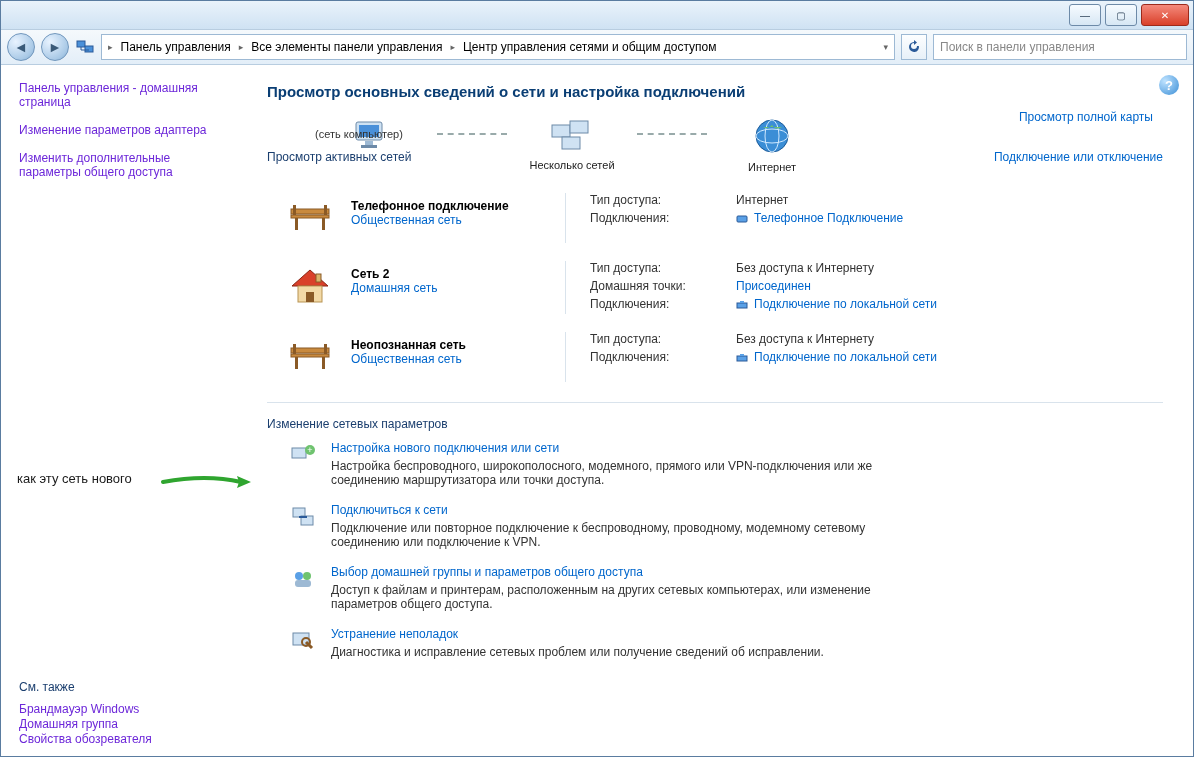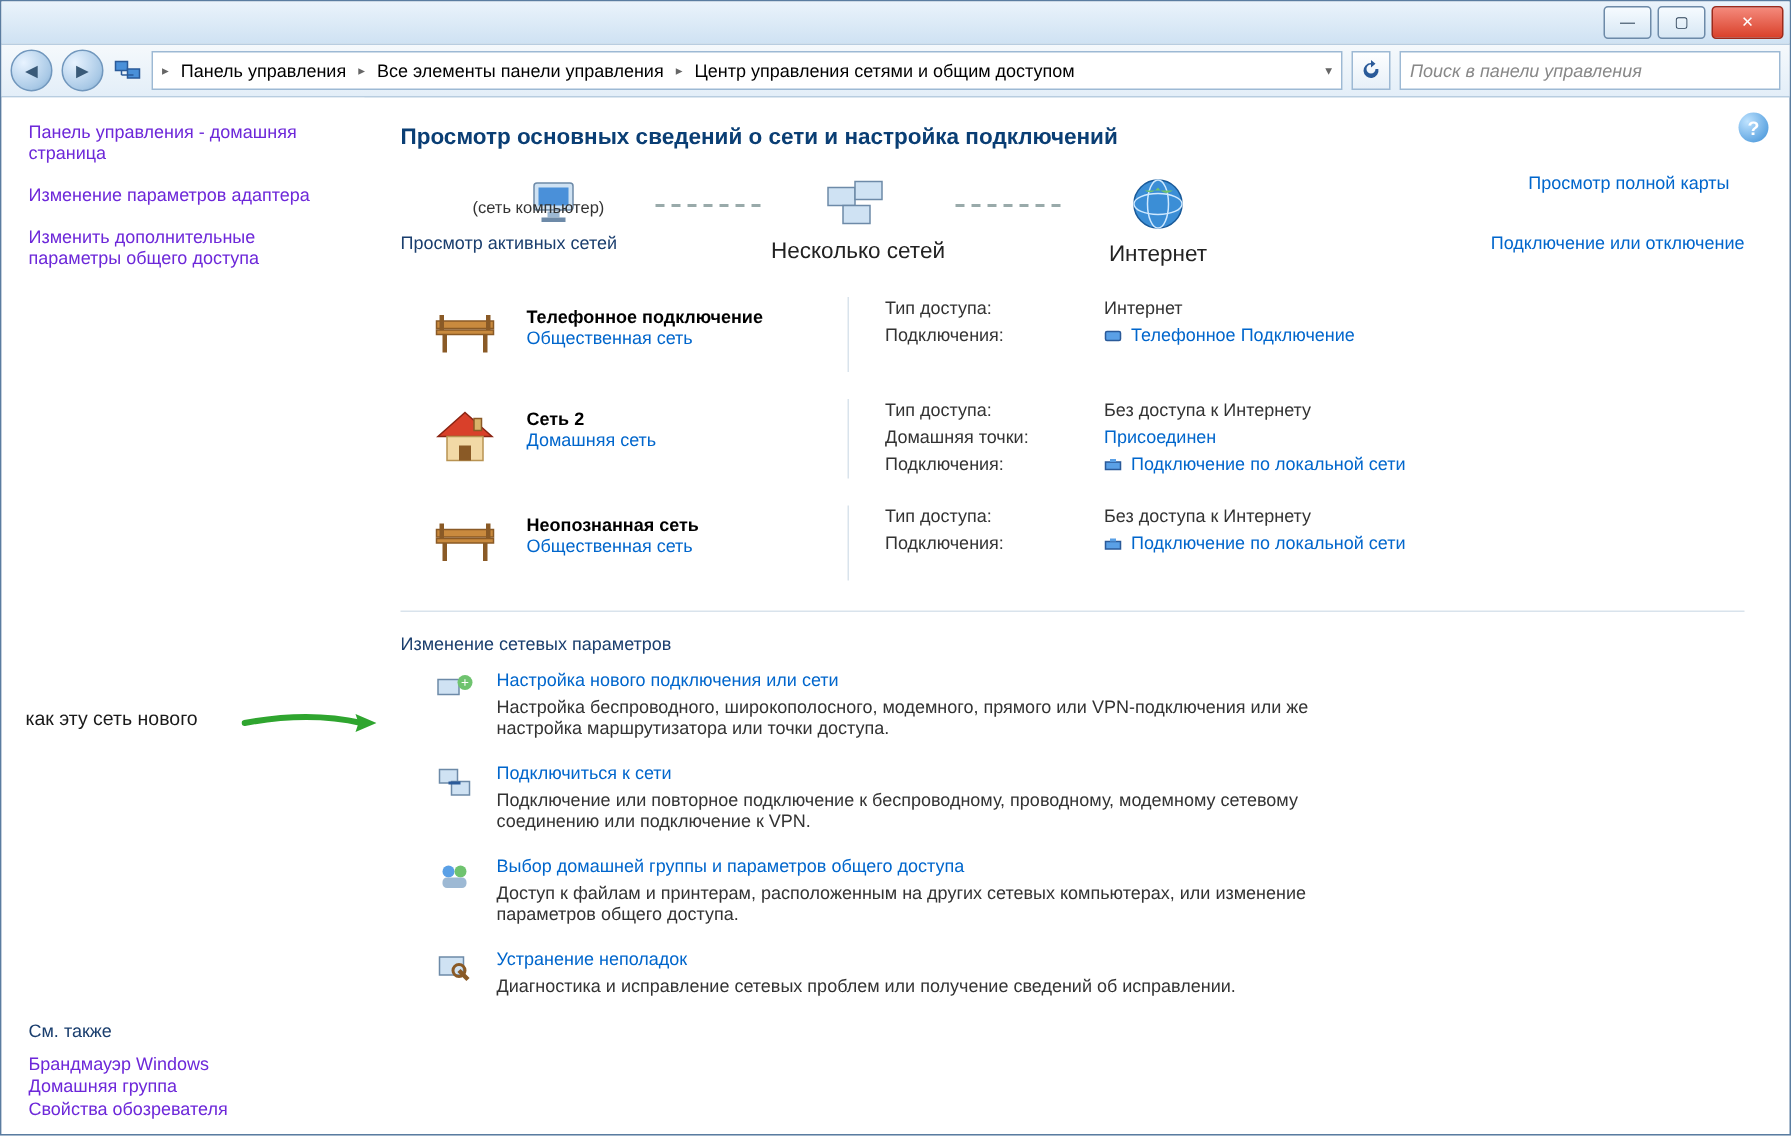--- a/index.html
+++ b/index.html
@@ -8,32 +8,32 @@
 .titlebar{height:28px;background:linear-gradient(#eaf3fb,#cfe2f3);border-bottom:1px solid #b8cde0;display:flex;align-items:center;justify-content:flex-end;padding:0 4px;gap:4px}
 .winbtn{width:30px;height:20px;border:1px solid #6d8aa8;border-radius:3px;display:flex;align-items:center;justify-content:center;font-size:10px;color:#2a3f55;background:linear-gradient(#f6fbff,#d7e7f4);cursor:pointer}
 .winbtn.close{background:linear-gradient(#f48a7c,#d9402a);border-color:#9c2a1b;color:#fff;width:46px}
 .navbar{height:34px;display:flex;align-items:center;background:linear-gradient(#f5f9fc,#e3eef8);border-bottom:1px solid #b8cde0;padding:0 6px;gap:6px}
 .navbtn{width:26px;height:26px;border-radius:50%;background:radial-gradient(circle at 30% 30%,#e8f3ff,#a9c9e6 70%,#7aa5cb);border:1px solid #7197bd;display:flex;align-items:center;justify-content:center;color:#3a5a78;font-size:14px;cursor:pointer}
 .addrico{width:20px;height:20px;display:flex;align-items:center;justify-content:center}
 .address{flex:1;height:24px;border:1px solid #9db9d4;background:#fff;display:flex;align-items:center;padding:0 4px;gap:2px;font-size:12px}
 .crumb{padding:0 4px;cursor:pointer}
 .crumbsep{color:#666;font-size:9px;padding:0 2px}
 .smallbtn{width:24px;height:24px;border:1px solid #9db9d4;background:linear-gradient(#fdfeff,#e7f0f8);display:flex;align-items:center;justify-content:center;cursor:pointer;font-size:11px;color:#3a5a78}
-.search{width:240px;height:24px;border:1px solid #9db9d4;background:#fff;display:flex;align-items:center;padding:0 6px;color:#888;font-style:italic}
+.search{width:240px;height:24px;border:1px solid #9db9d4;background:#fff;display:flex;align-items:center;padding:0 6px;color:#888;}
 .body{flex:1;display:flex;overflow:hidden;position:relative}
 .sidebar{width:210px;background:#fff;border-right:0;padding:16px 14px 10px 18px;display:flex;flex-direction:column;gap:14px;font-size:12px}
 .sidebar a{color:#6d28d9}
 .sidebar .spacer{flex:1}
 .sidebar .section-heading{color:#1a3e6e;font-size:12px;margin-bottom:4px}
 .main{flex:1;padding:18px 30px 20px 24px;overflow:auto;position:relative}
 .help{position:absolute;top:10px;right:14px;width:20px;height:20px;border-radius:50%;background:radial-gradient(circle at 30% 30%,#bfe3ff,#3b8ed6);color:#fff;font-weight:bold;font-size:13px;display:flex;align-items:center;justify-content:center;cursor:pointer}
 h1{font-size:15px;font-weight:bold;color:#0a3e74;margin:0 0 16px 0}
 .map{display:flex;align-items:center;gap:0;margin:6px 0 6px 40px}
 .mapnode{display:flex;flex-direction:column;align-items:center;gap:6px;width:130px}
-.mapnode .lbl{font-size:15px;text-align:center;color:#222}
+.mapnode .lbl{font-size:11px;text-align:center;color:#222}
 .mapline{width:70px;height:2px;border-top:2px dashed #9aa;align-self:center;margin-top:-20px}
 .maplink-right{margin-left:auto;margin-top:-70px;text-align:right;padding-right:10px}
 .computer-note{font-size:11px;color:#333;margin:4px 0 10px 48px}
 .sub1{font-size:12px;color:#1a3e6e;margin:6px 0 23px 0;display:flex;justify-content:space-between;align-items:flex-start}
 .sub1 a{font-size:12px}
 .hr{border-top:1px solid #d9e3ec;margin:8px 0 10px 0}
 .vr{border-left:1px solid #d9e3ec;align-self:stretch;margin:0 8px}
 .netrow{display:flex;align-items:flex-start;gap:16px;padding:6px 0 12px 0}
 .neticon{width:50px;height:50px;flex:none;display:flex;align-items:center;justify-content:center;margin-left:18px}
 .netname{width:190px;padding-top:6px}
@@ -258,21 +258,21 @@
       <div class="task">
         <div class="taskico">
           <svg width="26" height="26" viewBox="0 0 26 26">
               <rect x="2" y="6" width="14" height="10" fill="#cfe2f3" stroke="#6d8aa8"></rect>
               <circle cx="20" cy="8" r="5" fill="#6fc36f"></circle>
               <text x="20" y="11" font-size="9" text-anchor="middle" fill="#fff">+</text>
             </svg>
         </div>
         <div>
           <div class="tt"><a>Настройка нового подключения или сети</a></div>
-          <div class="td">Настройка беспроводного, широкополосного, модемного, прямого или VPN-подключения или же настройка маршрутизатора или точки доступа.</div>
+          <div class="td">Настройка беспроводного, широкополосного, модемного, прямого или VPN-подключения или же соединению маршрутизатора или точки доступа.</div>
         </div>
       </div>
 
       <div class="task">
         <div class="taskico">
           <svg width="26" height="26" viewBox="0 0 26 26">
               <rect x="3" y="4" width="12" height="9" fill="#cfe2f3" stroke="#6d8aa8"></rect>
               <rect x="11" y="12" width="12" height="9" fill="#cfe2f3" stroke="#6d8aa8"></rect>
               <line x1="9" y1="13" x2="17" y2="13" stroke="#2a5a99" stroke-width="2"></line>
             </svg>

